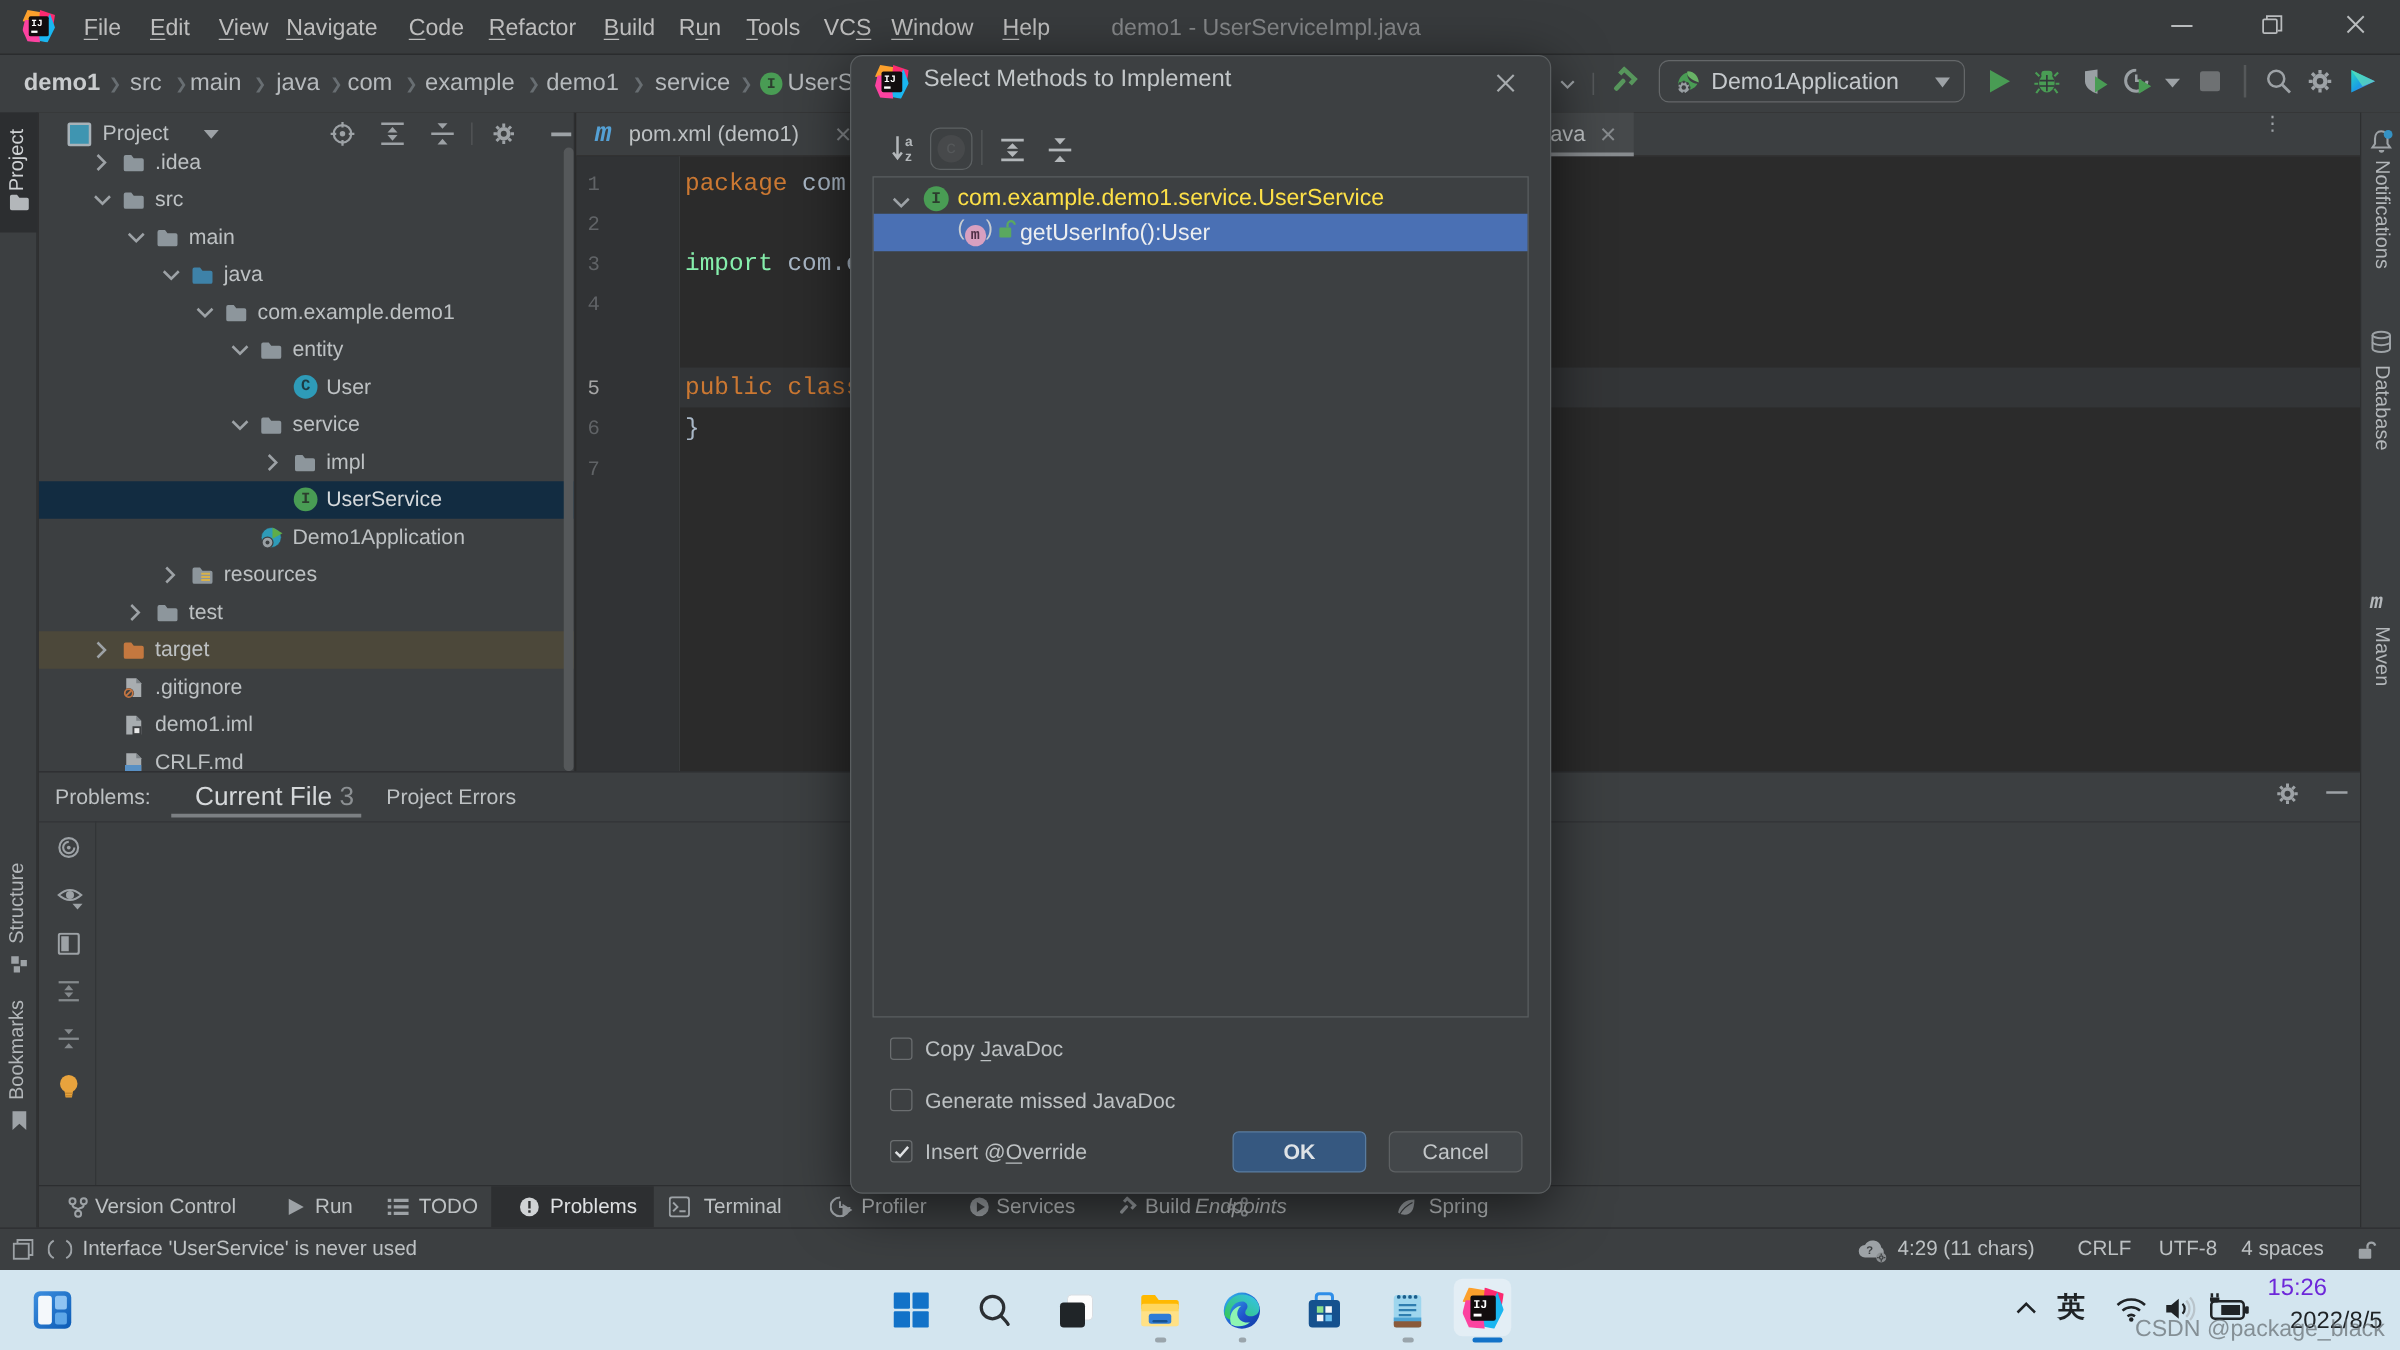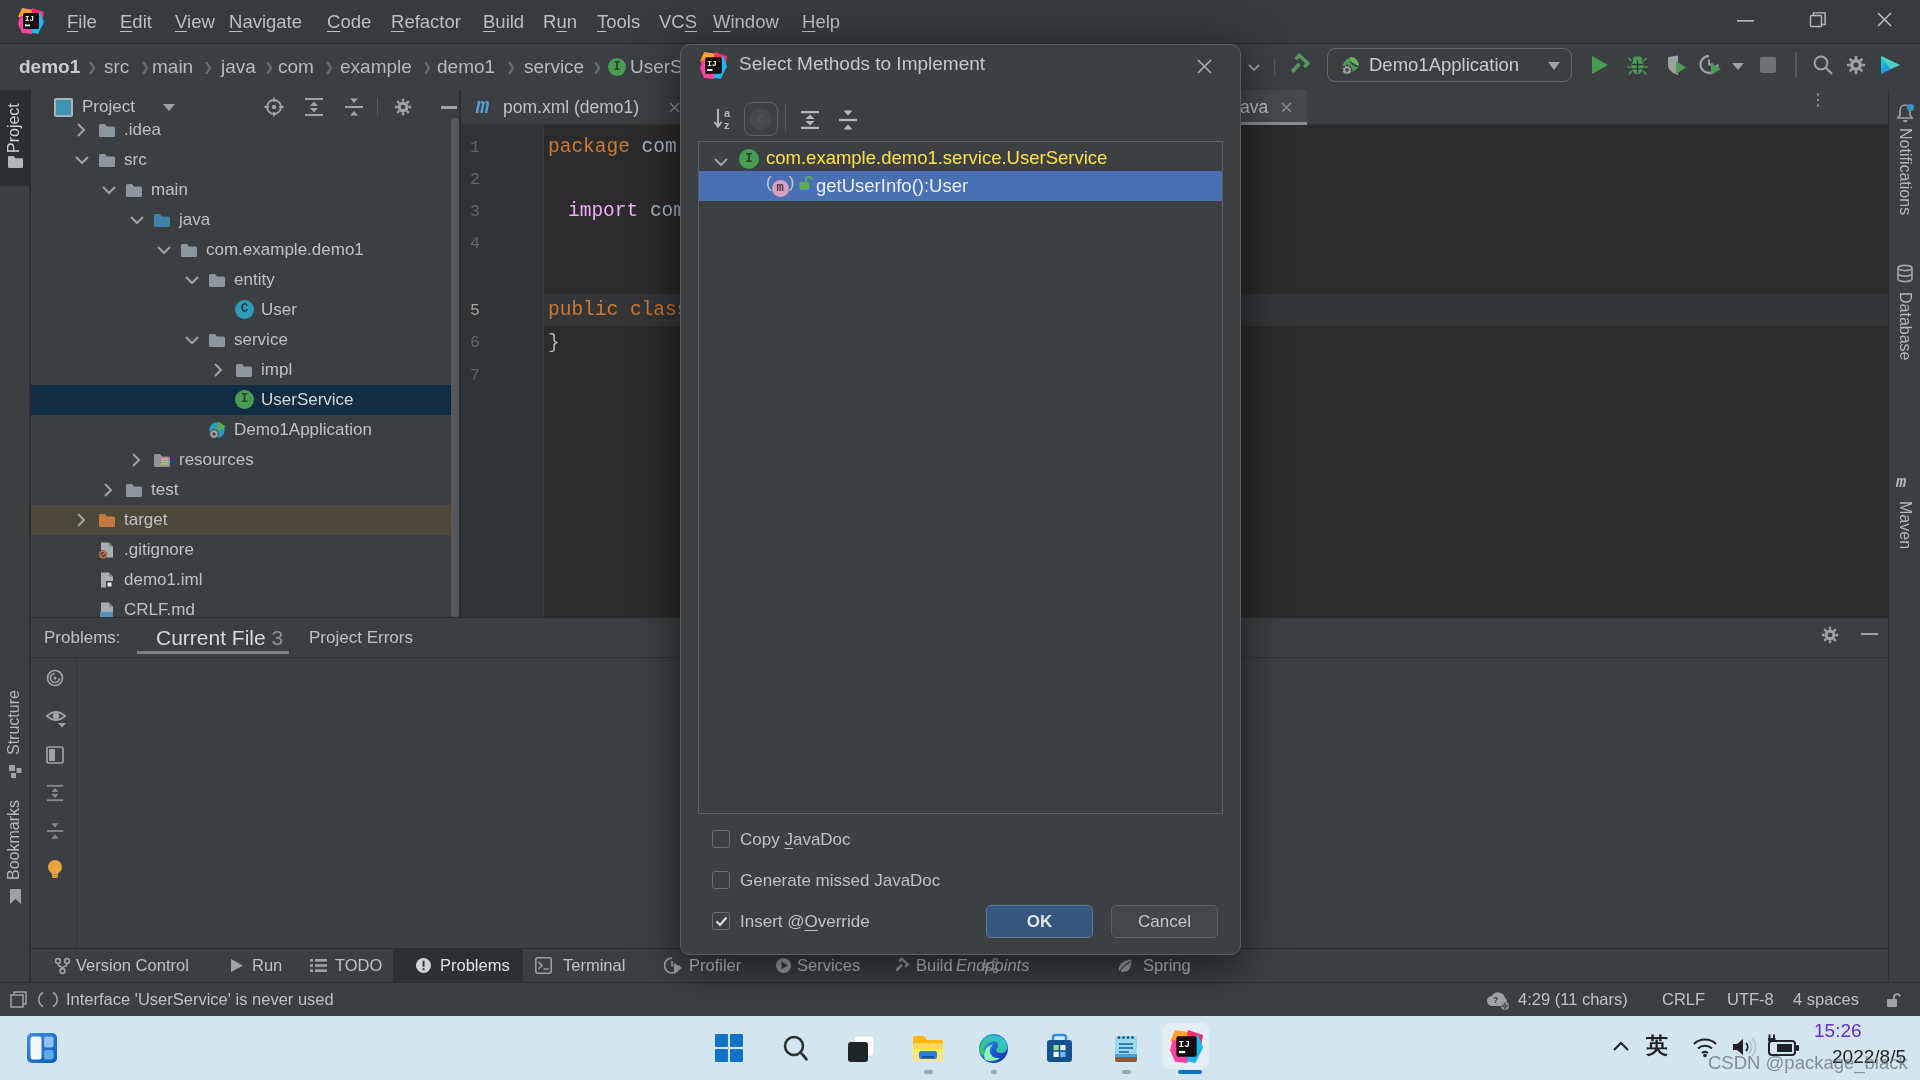--- a/index.html
+++ b/index.html
@@ -35,20 +35,21 @@
     <span class="abs" style="left:175px;"><span class="u">V</span>iew</span>
     <span class="abs" style="left:229px;"><span class="u">N</span>avigate</span>
     <span class="abs" style="left:327px;"><span class="u">C</span>ode</span>
     <span class="abs" style="left:391px;"><span class="u">R</span>efactor</span>
     <span class="abs" style="left:483px;"><span class="u">B</span>uild</span>
     <span class="abs" style="left:543px;">R<span class="u">u</span>n</span>
     <span class="abs" style="left:597px;"><span class="u">T</span>ools</span>
     <span class="abs" style="left:659px;">VC<span class="u">S</span></span>
     <span class="abs" style="left:713px;"><span class="u">W</span>indow</span>
     <span class="abs" style="left:802px;"><span class="u">H</span>elp</span>
+    <span class="abs" style="left:889px;color:#848688;">demo1 - UserServiceImpl.java</span>
   </div>
 
   <svg class="abs" style="left:1736px;top:12px;" width="160" height="20" viewBox="0 0 160 20">
     <rect x="1" y="8" width="17" height="1.6" fill="#b9bcbe"></rect>
     <rect x="74.5" y="3.5" width="11" height="11" rx="1" fill="none" stroke="#b9bcbe" stroke-width="1.4"></rect>
     <path d="M 77.5 3.5 v -2.6 h 11.6 v 11.6 h -2.8" fill="none" stroke="#b9bcbe" stroke-width="1.4"></path>
     <path d="M 142 1 L 155 14 M 155 1 L 142 14" stroke="#b9bcbe" stroke-width="1.5"></path>
   </svg>
 
   <div class="abs" id="row2" style="left:0;top:44px;width:1920px;height:46px;background:#3c3f41;"></div>
@@ -388,21 +389,21 @@
       <div class="abs" style="left:0;top:80px;width:19px;">2</div>
       <div class="abs" style="left:0;top:112px;width:19px;">3</div>
       <div class="abs" style="left:0;top:144px;width:19px;">4</div>
       <div class="abs" style="left:0;top:211px;width:19px;color:#a5a5a5;">5</div>
       <div class="abs" style="left:0;top:243px;width:19px;">6</div>
       <div class="abs" style="left:0;top:276px;width:19px;">7</div>
     </div>
 
     <div class="mono" style="position:absolute;left:87px;top:0;font-size:19.5px;color:#a9b7c6;">
       <div class="abs" style="left:0;top:46px;white-space:pre;"><span style="color:#cc7832;">package</span> com.example.demo1.service;</div>
-      <div class="abs" style="left:0;top:110px;white-space:pre;"><span style="color:#f0abfc;margin-left:20px;">import</span> com.example.demo1.entity.User;</div>
+      <div class="abs" style="left:0;top:110px;white-space:pre;"><span style="color:#86efac;">import</span> com.example.demo1.entity.User;</div>
       <div class="abs" style="left:0;top:209px;white-space:pre;"><span style="color:#cc7832;">public class</span> UserServiceImpl {</div>
       <div class="abs" style="left:0;top:242px;white-space:pre;">}</div>
     </div>
   </div>
 
   <div class="abs" id="rstripe" style="left:1888px;top:90px;width:32px;height:926px;background:#3c3f41;border-left:1px solid #2d2f30;">
     <svg class="abs" style="left:6px;top:13px;" width="20" height="20" viewBox="0 0 20 20">
       <path d="M 10 2 C 13 2 15 4.5 15 8 L 15 12 L 17 15 L 3 15 L 5 12 L 5 8 C 5 4.5 7 2 10 2 Z" fill="none" stroke="#9da2a6" stroke-width="1.7"></path>
       <path d="M 8 17 a 2.2 2.2 0 0 0 4.4 0" fill="#9da2a6"></path>
       <circle cx="15.5" cy="4.5" r="3.5" fill="#3592c4"></circle>

